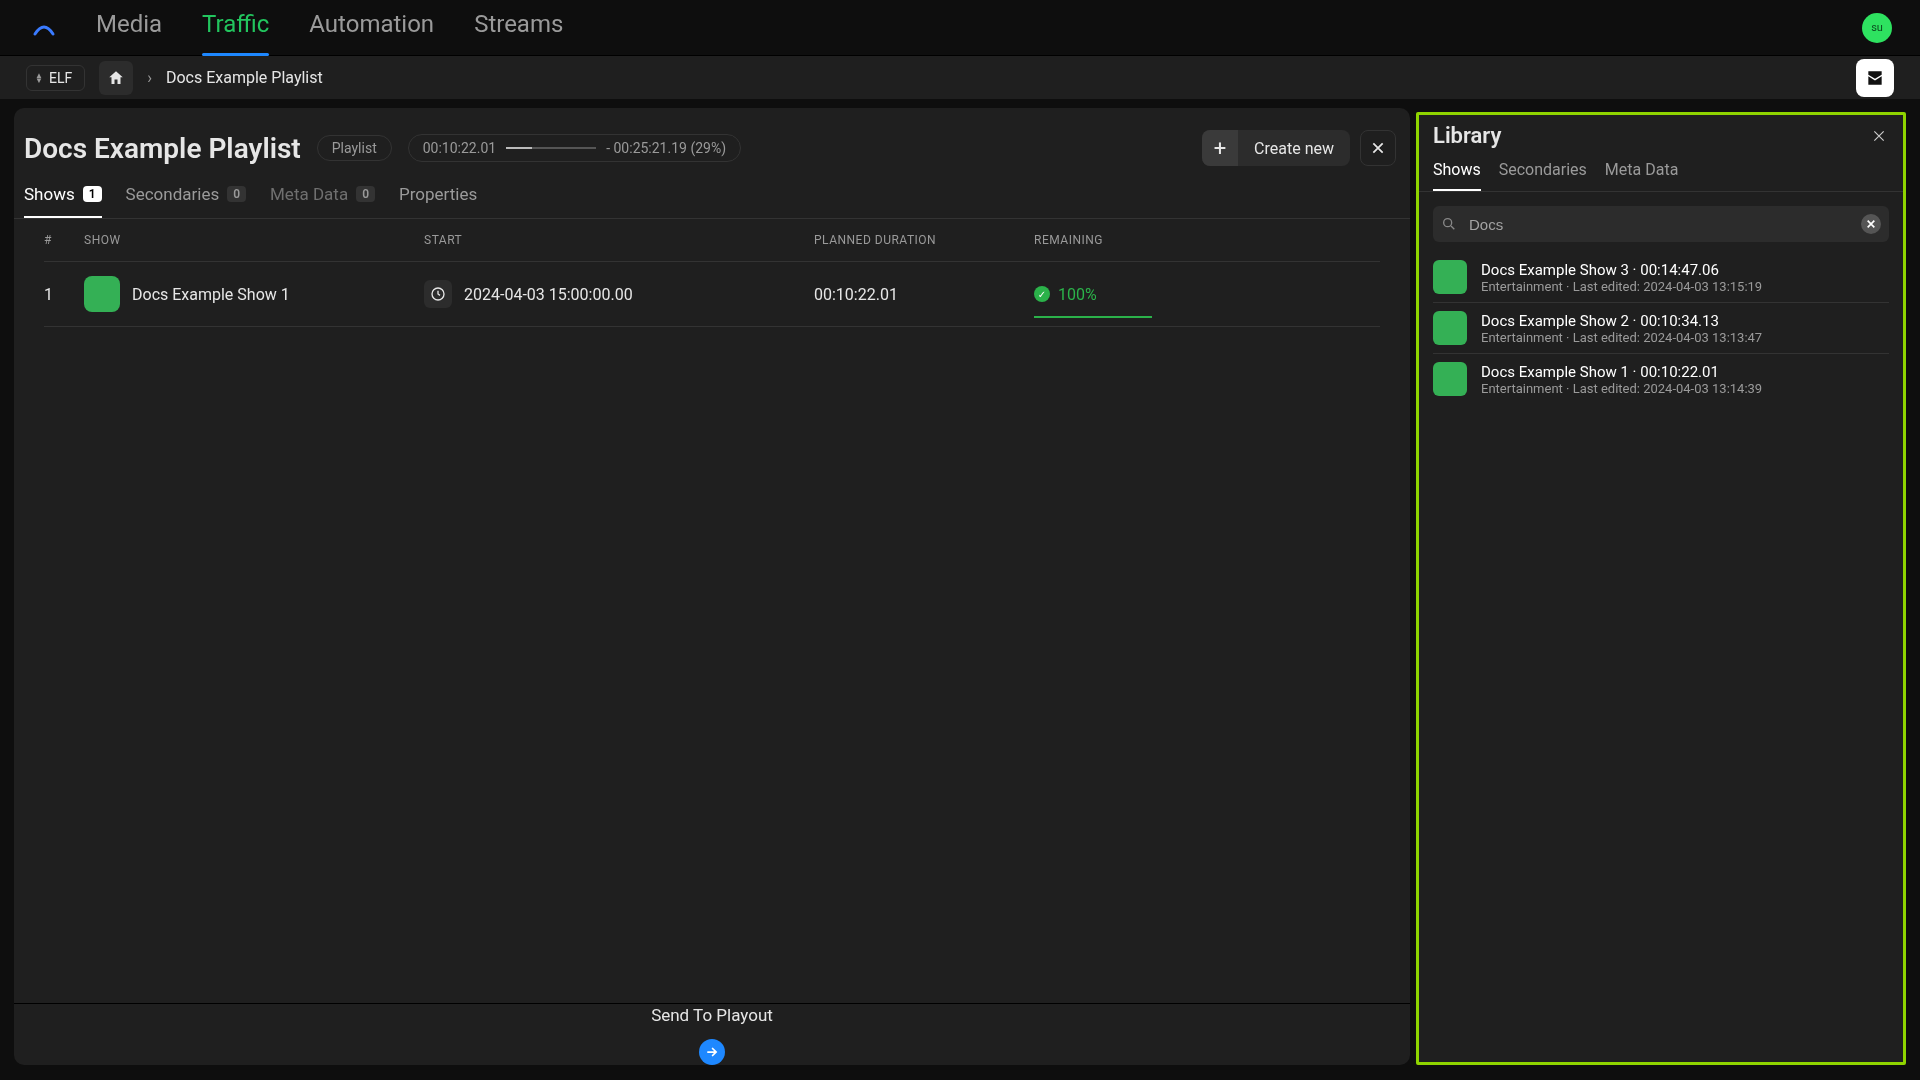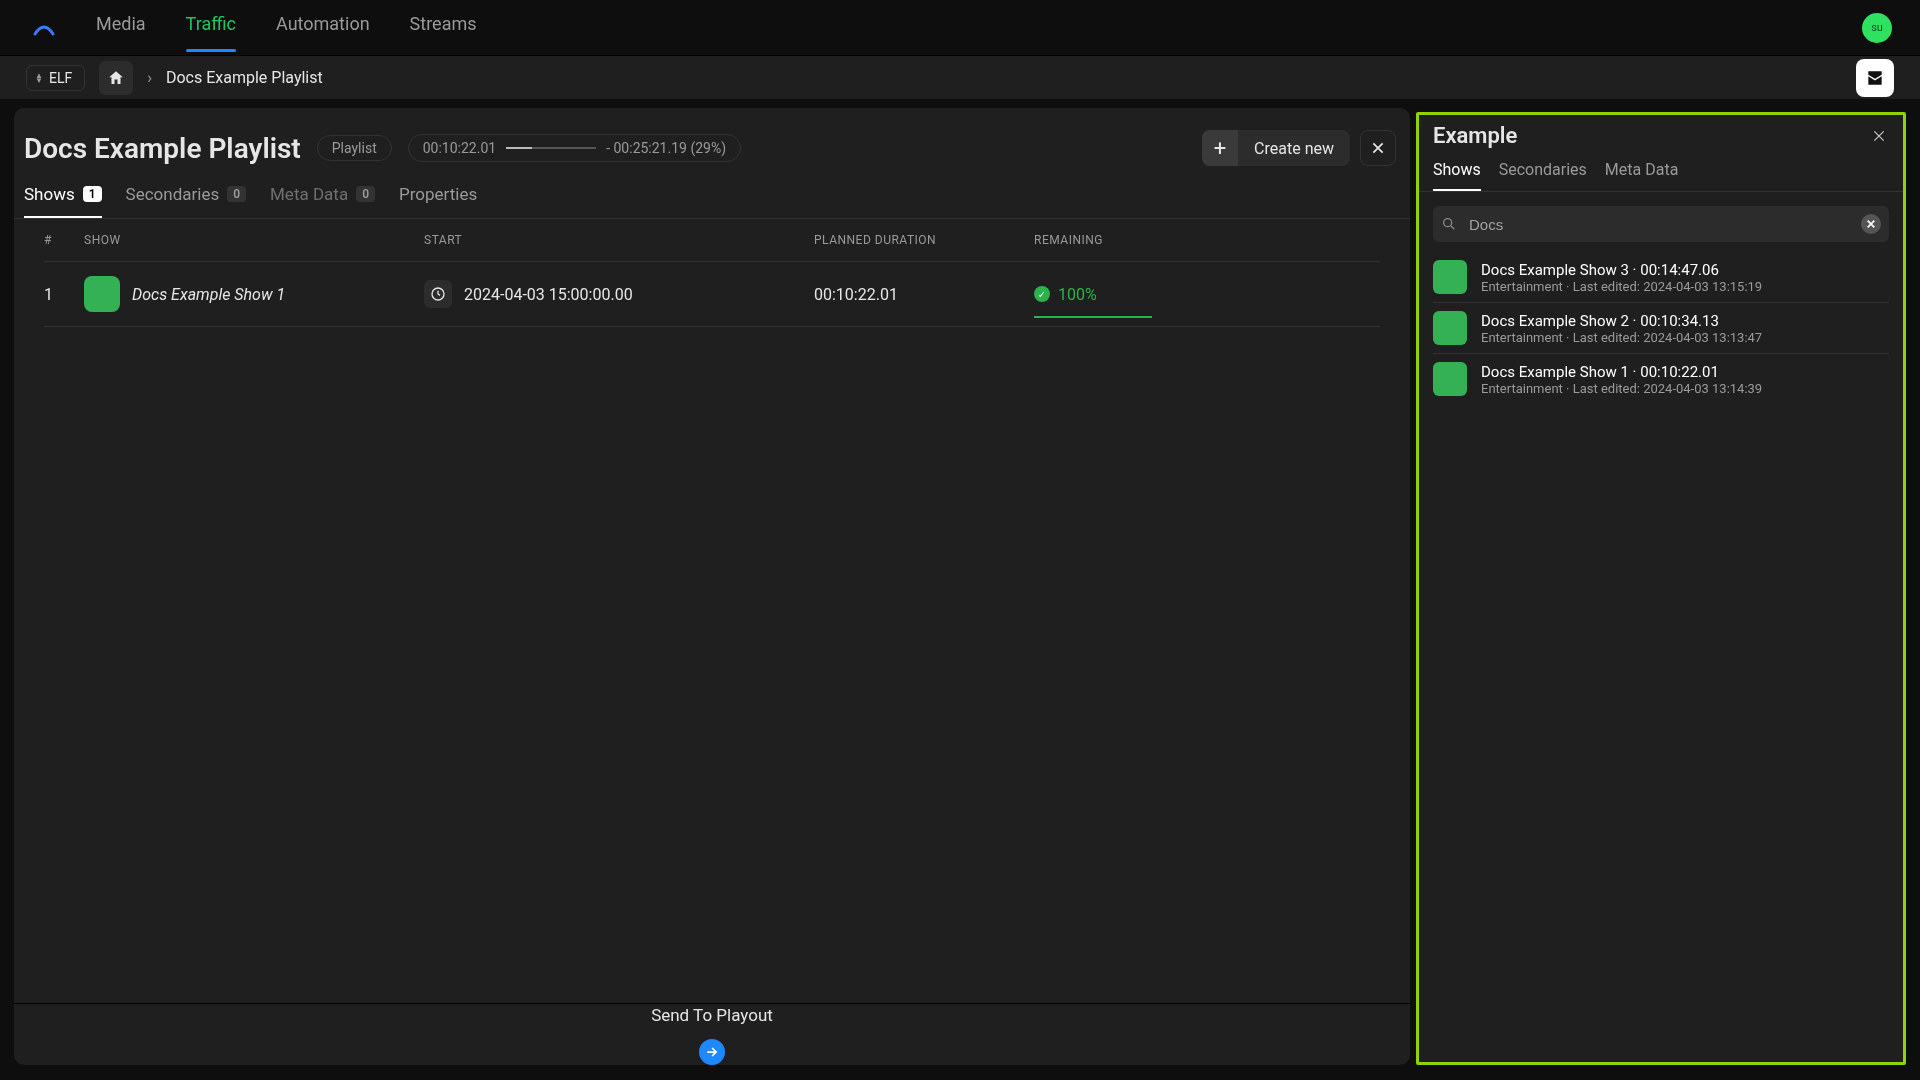--- a/index.html
+++ b/index.html
@@ -18,21 +18,21 @@
   }
   *{box-sizing:border-box;}
   html,body{margin:0;padding:0;width:1920px;height:1080px;background:#000;font-family:-apple-system,BlinkMacSystemFont,"Segoe UI",Roboto,Arial,sans-serif;color:var(--text);}
   body{background:var(--bg);position:relative;overflow:hidden;}
 
   
   .topnav{height:55px;display:flex;align-items:center;padding:0 28px;gap:36px;background:var(--bg);}
   .logo{width:32px;height:32px;display:flex;align-items:center;justify-content:center;}
   .logo svg{width:24px;height:24px;}
   .nav-links{display:flex;gap:40px;}
-  .nav-link{font-size:18px;color:var(--text-dim);position:relative;padding-bottom:8px;cursor:pointer;}
+  .nav-link{font-size:24px;color:var(--text-dim);position:relative;padding-bottom:8px;cursor:pointer;}
   .nav-link.active{color:#22c55e;}
   .nav-link.active::after{content:"";position:absolute;left:0;right:0;bottom:-10px;height:3px;background:var(--accent-blue);border-radius:2px;}
   .nav-right{margin-left:auto;display:flex;align-items:center;gap:18px;}
   .avatar{width:30px;height:30px;border-radius:50%;background:#2ee260;display:flex;align-items:center;justify-content:center;font-size:11px;color:#0b4d1f;}
 
   
   .crumbbar{height:44px;background:var(--panel);display:flex;align-items:center;padding:0 26px;gap:14px;border-top:1px solid #000;}
   .channel-pill{border:1px solid var(--row-border);border-radius:6px;padding:4px 12px 4px 8px;display:flex;align-items:center;gap:6px;font-size:14px;}
   .channel-pill .updown{display:flex;flex-direction:column;line-height:5px;font-size:8px;color:var(--text-dim);}
   .home-btn{width:34px;height:34px;border-radius:6px;background:var(--panel-3);display:flex;align-items:center;justify-content:center;}
@@ -60,21 +60,21 @@
   .tab{display:flex;align-items:center;gap:8px;font-size:17px;color:var(--text-dim);padding-bottom:12px;border-bottom:2px solid transparent;cursor:pointer;}
   .tab.active{color:#fff;border-bottom-color:#fff;}
   .tab.disabled{color:var(--text-dimmer);}
   .badge{background:#fff;color:#000;border-radius:4px;font-size:12px;padding:1px 6px;font-weight:600;}
   .badge.dark{background:#333;color:var(--text-dim);}
 
   
   .table{flex:1;padding:0 30px;}
   .thead{display:grid;grid-template-columns:40px 340px 390px 220px 200px;padding:14px 0;border-bottom:1px solid var(--row-border);font-size:12px;color:var(--text-dim);letter-spacing:0.5px;}
   .trow{display:grid;grid-template-columns:40px 340px 390px 220px 200px;align-items:center;padding:14px 0;border-bottom:1px solid var(--row-border);font-size:16px;}
-  .show-cell{display:flex;align-items:center;gap:12px;font-style:italic;}
+  .show-cell{display:flex;align-items:center;gap:12px;}
   .show-swatch{width:36px;height:36px;border-radius:8px;background:var(--chip-green);}
   .start-cell{display:flex;align-items:center;gap:12px;}
   .clock-icon{width:28px;height:28px;border-radius:6px;background:var(--panel-3);display:flex;align-items:center;justify-content:center;}
   .remain-cell{display:flex;align-items:center;gap:8px;color:var(--accent-green);position:relative;}
   .remain-cell .bar{position:absolute;left:0;bottom:-14px;height:2px;width:118px;background:var(--accent-green);}
   .check-circle{width:16px;height:16px;border-radius:50%;background:var(--accent-green);display:flex;align-items:center;justify-content:center;color:#fff;font-size:10px;}
 
   
   .footer{margin-top:auto;height:62px;display:flex;align-items:center;justify-content:center;gap:14px;border-top:1px solid #000;}
   .footer-btn{display:flex;align-items:center;gap:14px;font-size:17px;cursor:pointer;flex-direction:column;}
@@ -221,21 +221,21 @@
         <svg width="14" height="14" viewBox="0 0 24 24" fill="none" stroke="#fff" stroke-width="3" stroke-linecap="round">
             <path d="M5 12h14M13 6l6 6-6 6"></path>
           </svg>
       </span>
     </div>
   </div>
 </div>
 
 <div class="library">
   <div class="lib-head">
-    <div class="lib-title">Example</div>
+    <div class="lib-title">Library</div>
     <div class="lib-close">
       <svg width="14" height="14" viewBox="0 0 24 24" stroke="#ccc" stroke-width="2">
           <path d="M4 4l16 16M20 4L4 20"></path>
         </svg>
     </div>
   </div>
   <div class="lib-tabs">
     <div class="lib-tab active">Shows</div>
     <div class="lib-tab">Secondaries</div>
     <div class="lib-tab">Meta Data</div>

